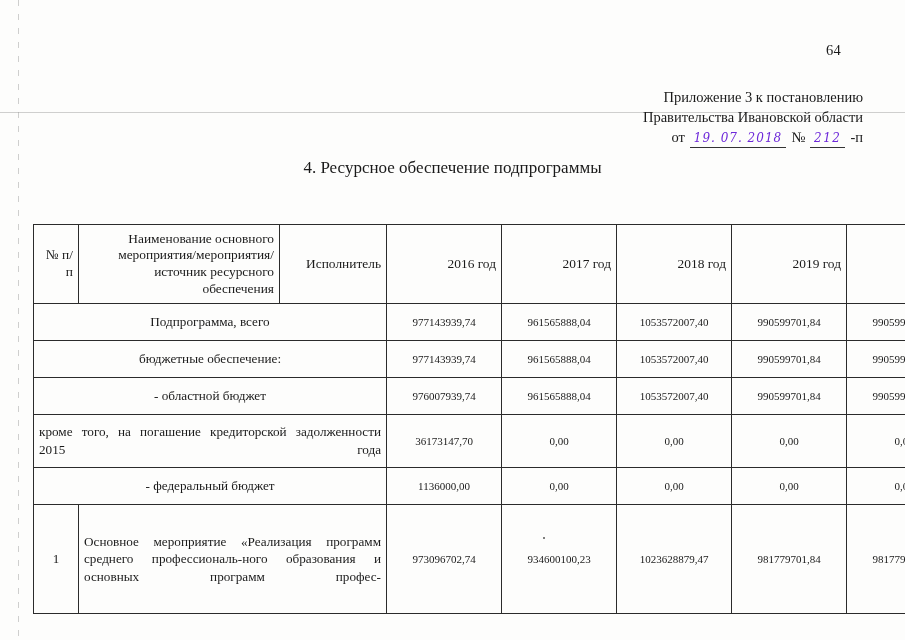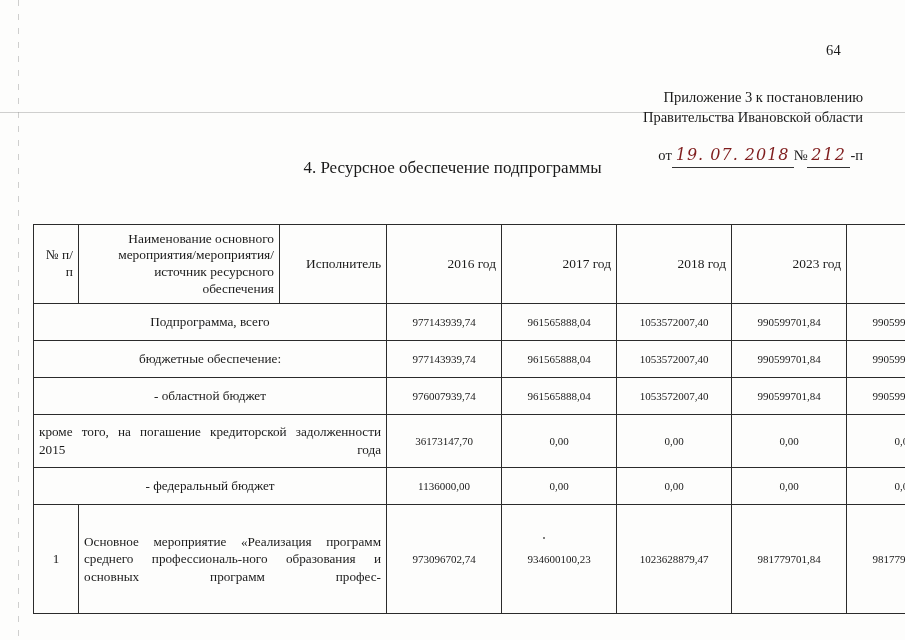--- a/index.html
+++ b/index.html
@@ -60,34 +60,35 @@
     right: 42px;
     width: 330px;
     font-size: 14.5px;
     line-height: 1.35;
     text-align: right;
   }
   .appendix-line1 { white-space: nowrap; }
   .appendix-line2 { white-space: nowrap; }
 
   .date-line {
-    margin-top: 17px;
+    margin-top: 1px;
     display: flex;
     justify-content: flex-end;
     align-items: baseline;
+    gap: 5px;
     white-space: nowrap;
   }
   .hand {
     font-family: "DejaVu Serif", serif;
     font-style: italic;
-    font-size: 16px;
+    font-size: 12px;
     border-bottom: 1px solid #333;
     padding: 0 4px 1px 4px;
     letter-spacing: 1px;
-    color: #7f1d1d;
+    color: #6d28d9;
   }
   .hand.num {
     letter-spacing: 1.5px;
   }
 
   .section-title {
     position: absolute;
     top: 158px;
     left: 0;
     right: 0;
@@ -203,21 +204,21 @@
 
   <table class="budget">
     <thead>
       <tr>
         <th class="c-num">№ п/п</th>
         <th class="c-name">Наименование основного мероприятия/мероприятия/ источник ресурсного обеспечения</th>
         <th class="c-exec">Исполнитель</th>
         <th class="c-year">2016 год</th>
         <th class="c-year">2017 год</th>
         <th class="c-year">2018 год</th>
-        <th class="c-year">2023 год</th>
+        <th class="c-year">2019 год</th>
         <th class="c-year">2020 год</th>
       </tr>
     </thead>
     <tbody>
       <tr class="r1">
         <td class="label" colspan="3">Подпрограмма, всего</td>
         <td class="value">977143939,74</td>
         <td class="value">961565888,04</td>
         <td class="value">1053572007,40</td>
         <td class="value">990599701,84</td>

